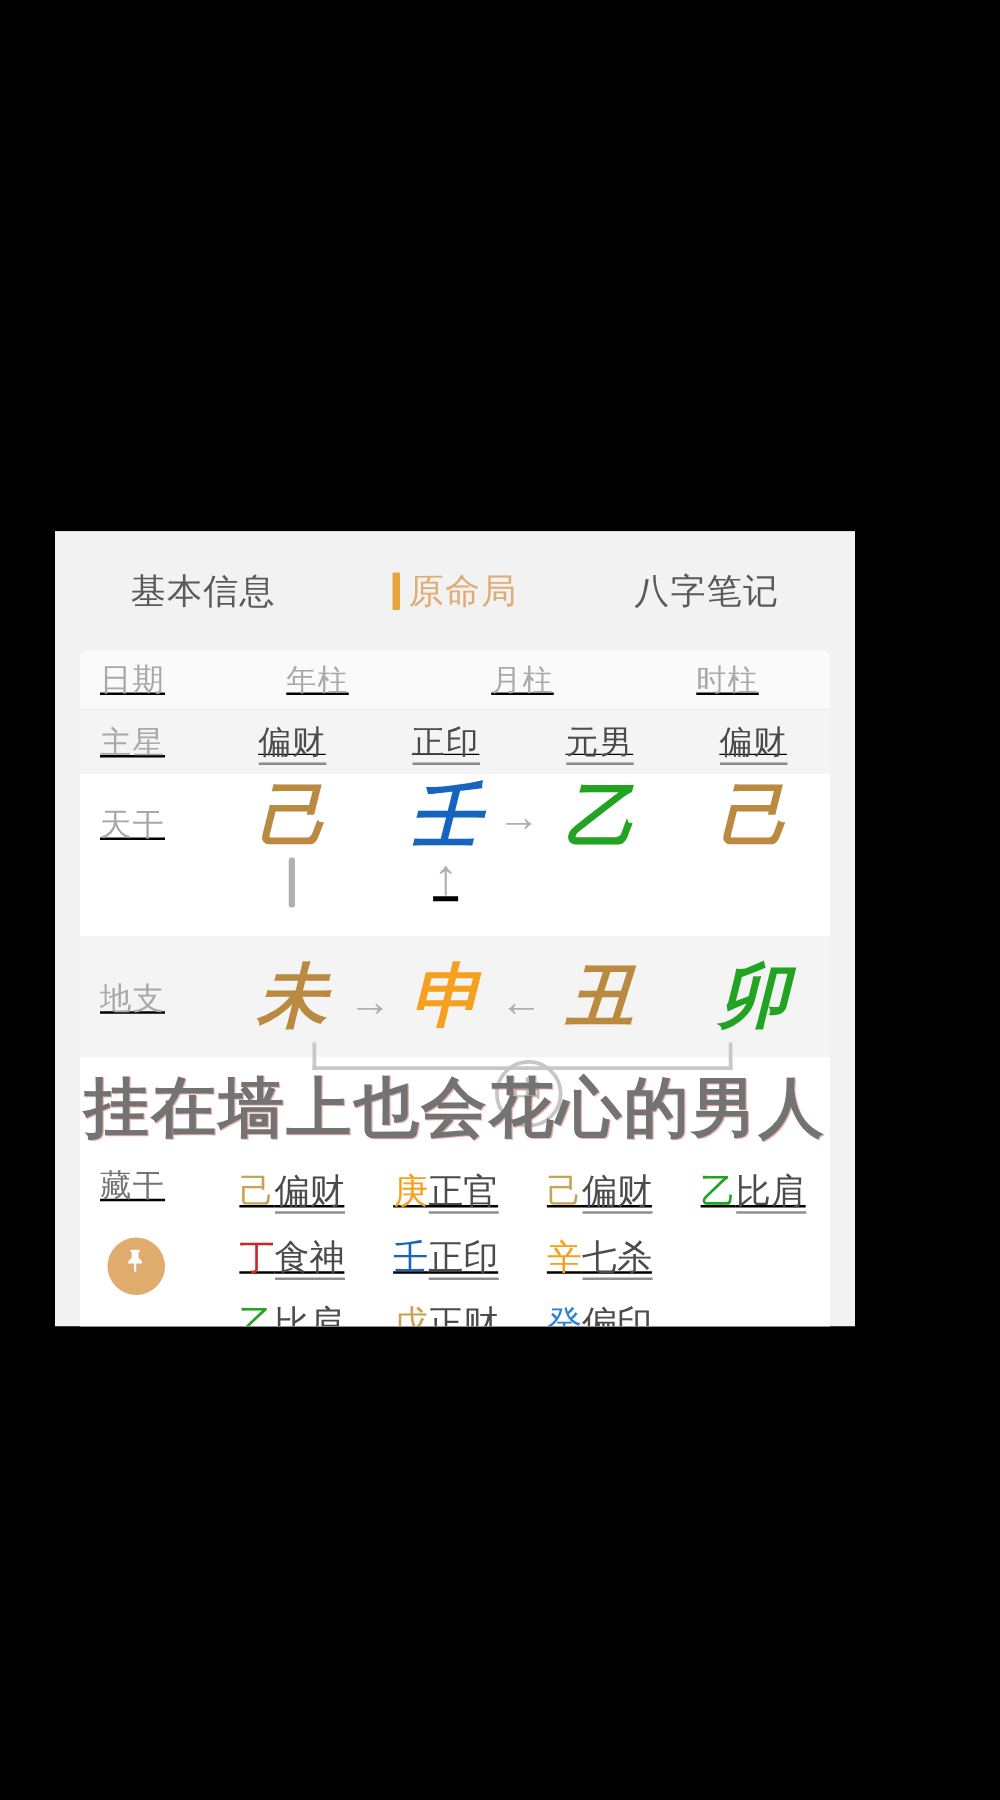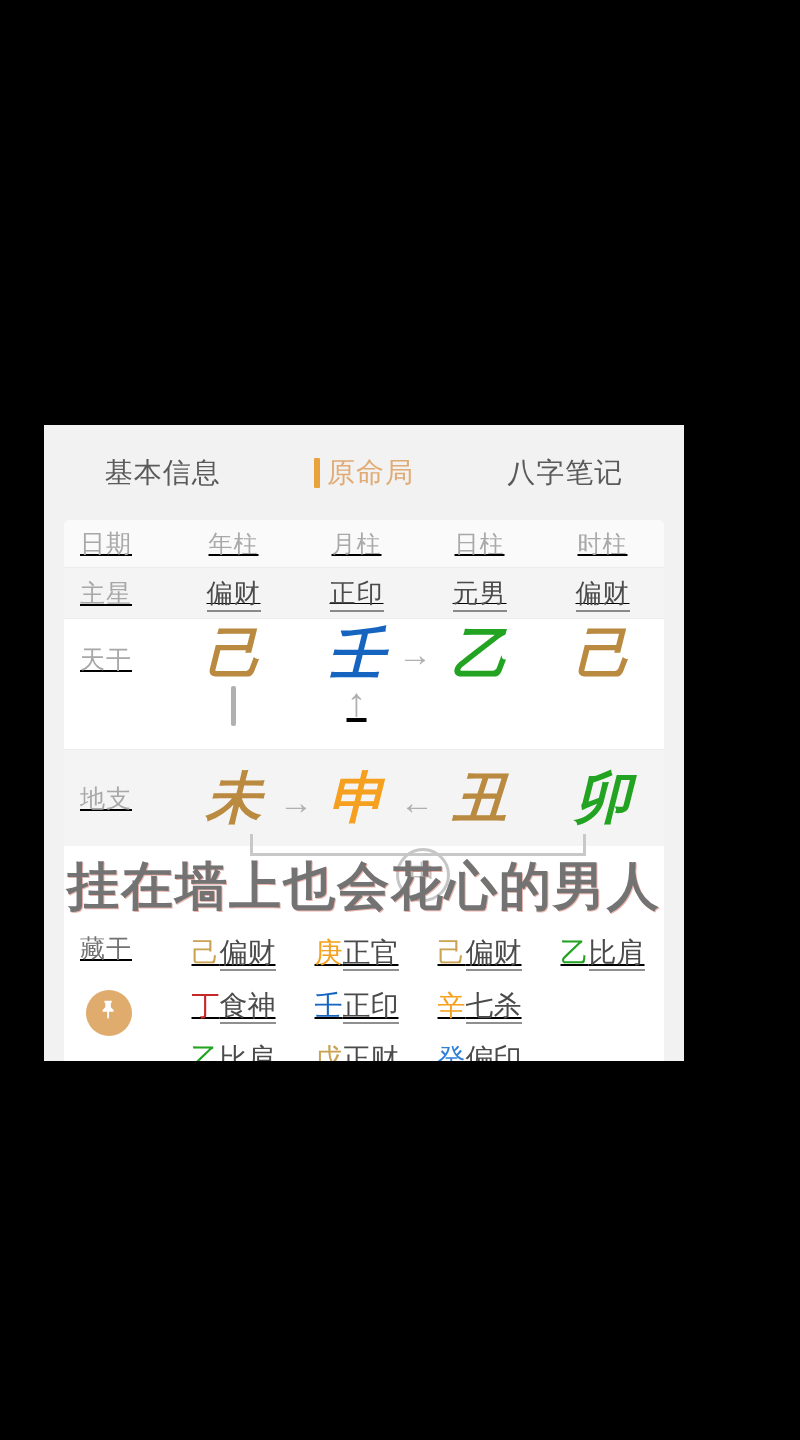--- a/index.html
+++ b/index.html
@@ -232,21 +232,20 @@
       <span>八字笔记</span>
     </div>
   </div>
 
   <div id="chart-panel">
 
     <div class="row" id="row-header">
       <div class="label">日期</div>
       <div class="cell">年柱</div>
       <div class="cell">月柱</div>
-      <div class="cell">日柱</div>
       <div class="cell">时柱</div>
     </div>
     <div class="divider"></div>
 
     <div class="row" id="row-mainstar">
       <div class="label">主星</div>
       <div class="cell"><span>偏财</span></div>
       <div class="cell"><span>正印</span></div>
       <div class="cell"><span>元男</span></div>
       <div class="cell"><span>偏财</span></div>

